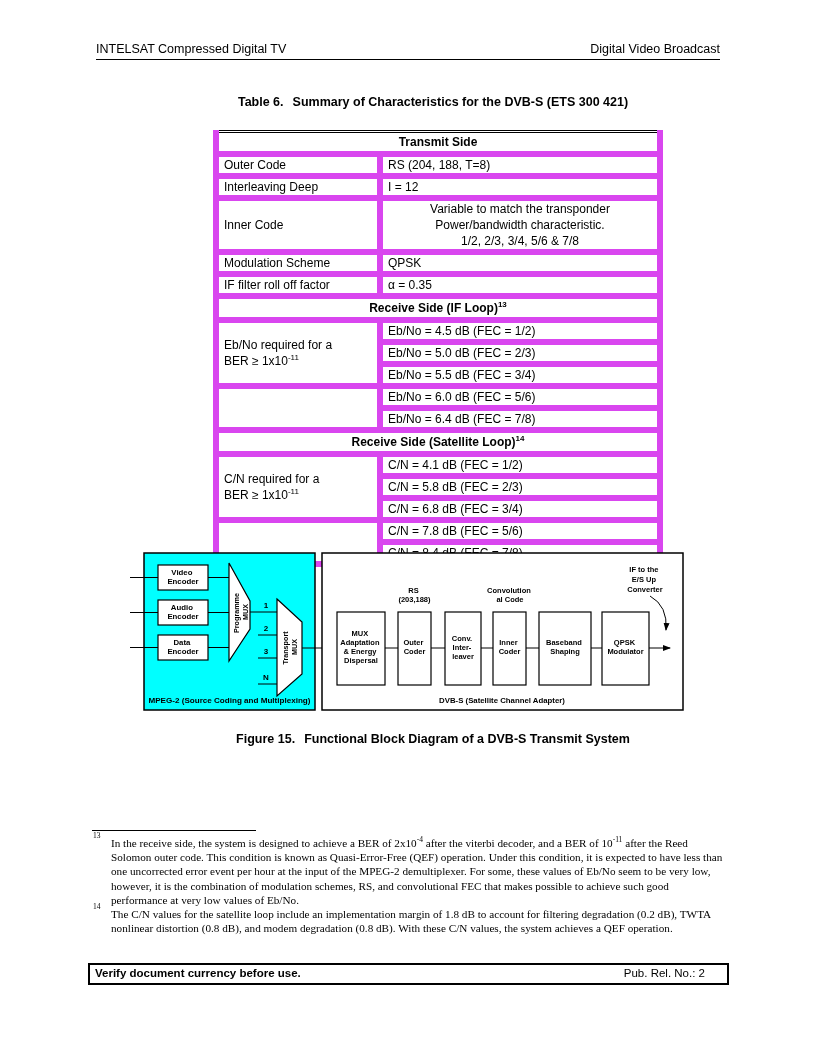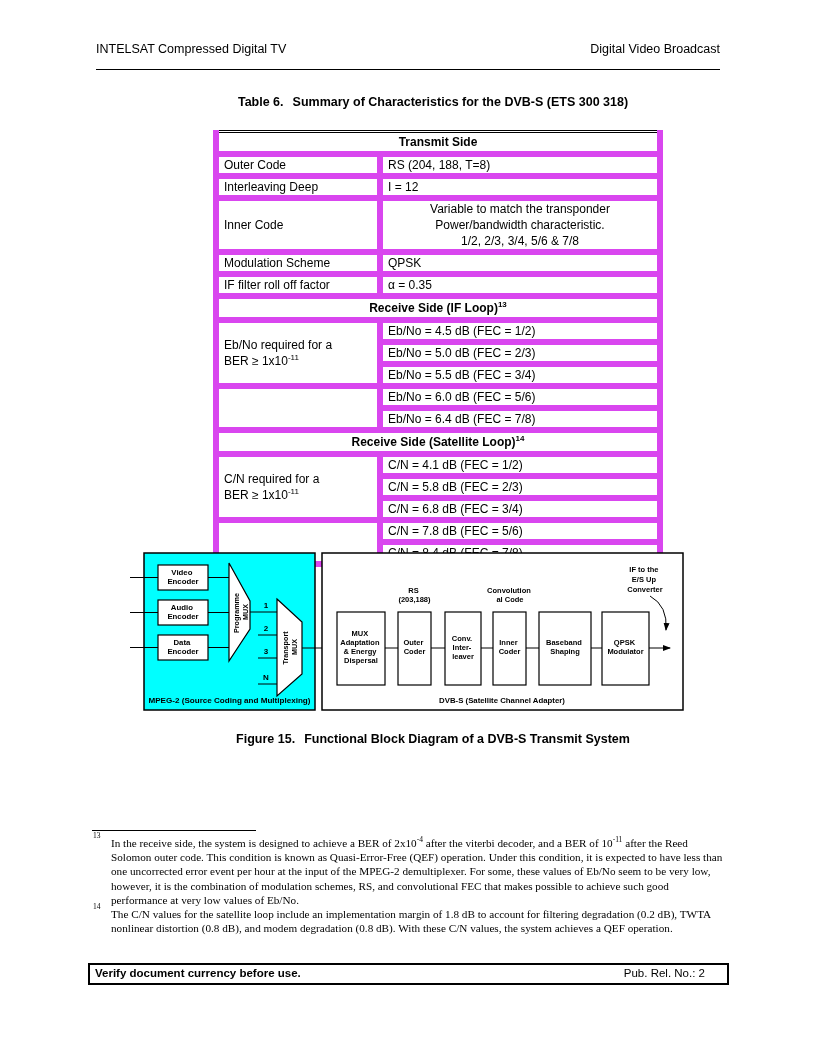--- a/index.html
+++ b/index.html
@@ -6,21 +6,21 @@
   .page {
     position:relative; width:816px; height:1056px; margin:0 auto;
     background:#ffffff; font-family:"Liberation Sans",sans-serif; color:#000;
     overflow:hidden;
   }
 
   
   .page-header {
     position:absolute; left:96px; top:42px; width:624px;
     display:flex; justify-content:space-between;
-    font-size:12.5px; padding-bottom:13px; border-bottom:1.5px solid #000;
+    font-size:12.5px; padding-bottom:3px; border-bottom:1.5px solid #000;
   }
 
   
   .doc-title {
     position:absolute; left:120px; top:95px; width:626px; text-align:center;
     font-size:12.5px; font-weight:bold;
   }
   .doc-title .t-label { margin-right:9px; }
 
   
@@ -77,21 +77,21 @@
 <body>
 
 <div class="page">
 
   <div class="page-header">
     <span>INTELSAT Compressed Digital TV</span>
     <span>Digital Video Broadcast</span>
   </div>
 
   <div class="doc-title">
-    <span class="t-label">Table 6.</span><span>Summary of Characteristics for the DVB-S (ETS 300 318)</span>
+    <span class="t-label">Table 6.</span><span>Summary of Characteristics for the DVB-S (ETS 300 421)</span>
   </div>
 
   <table class="char-table">
     <colgroup>
         <col style="width:164px">
         <col>
       </colgroup>
     <tbody>
       <tr>
           <td class="sec" colspan="2">Transmit Side</td>

